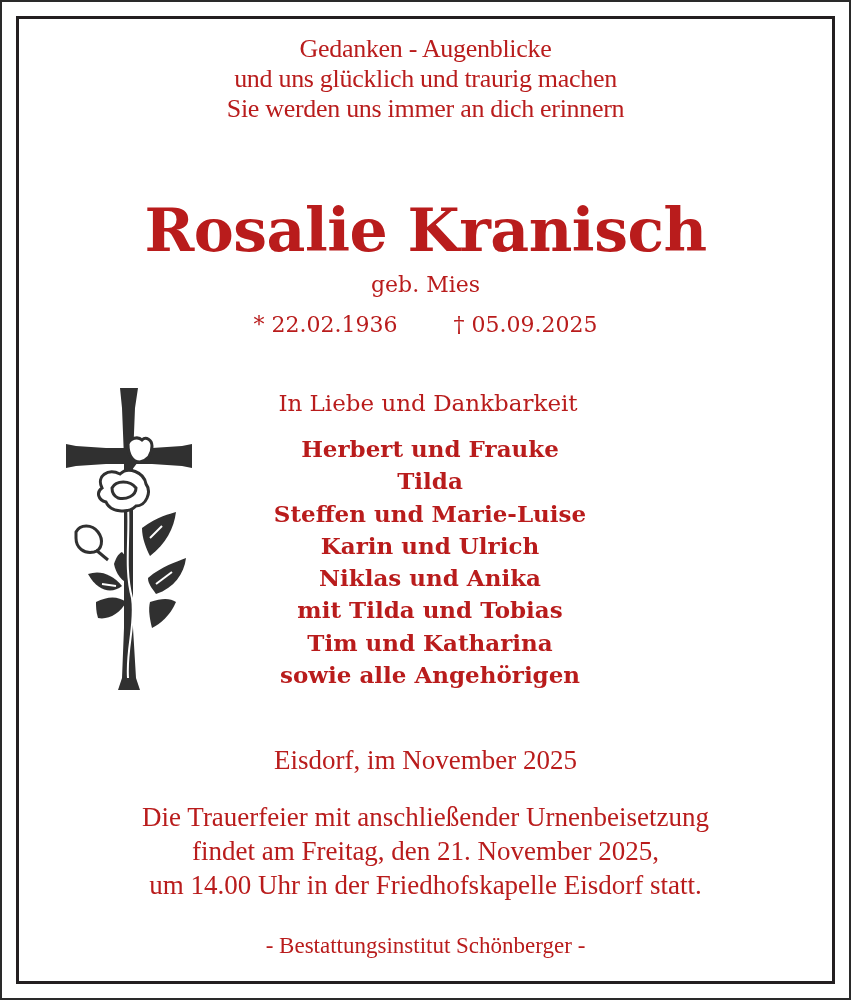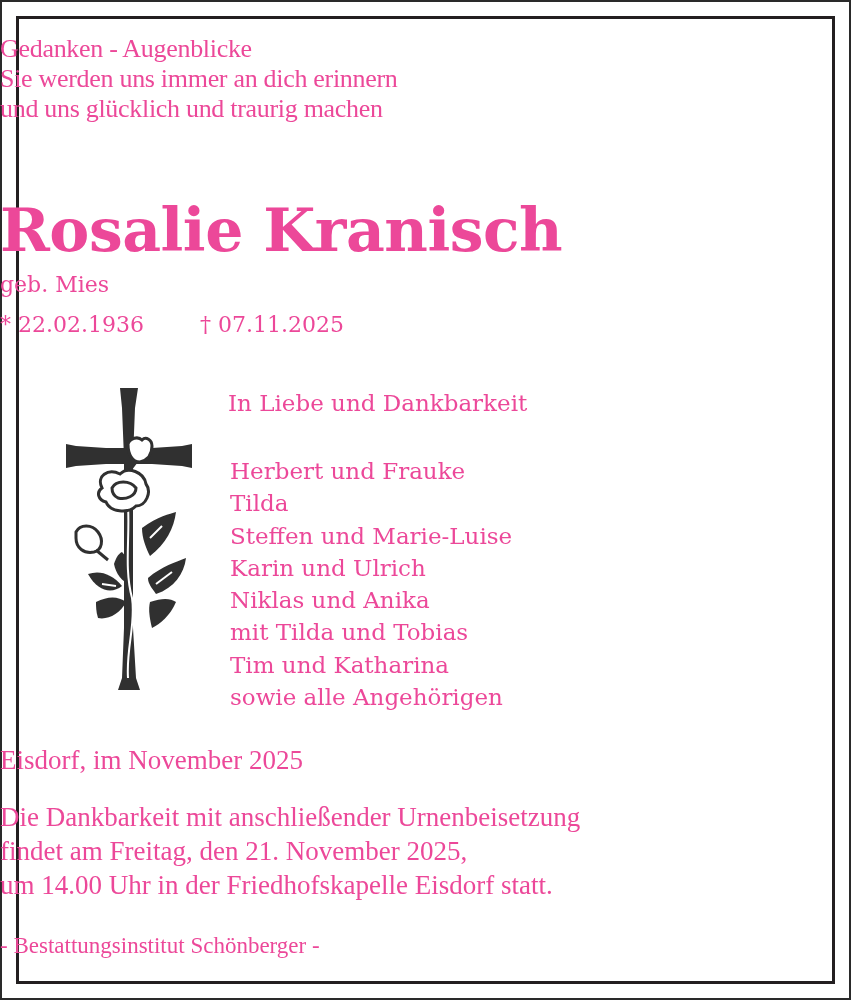--- a/index.html
+++ b/index.html
@@ -25,22 +25,22 @@
     position: absolute;
     left: 16px; top: 16px;
     width: 819px; height: 968px;
     box-sizing: border-box;
     border: 3px solid #231f20;
   }
   .text {
     position: absolute;
     left: 0;
     width: 851px;
-    text-align: left;
-    color: #ec4899;
+    text-align: center;
+    color: #b91c1c;
     white-space: nowrap;
   }
   .serif {
     font-family: "DejaVu Serif", "Liberation Serif", serif;
   }
   .condensed {
     font-family: "Liberation Serif", "DejaVu Serif", serif;
   }
   .verse {
     top: 34px;
@@ -73,22 +73,21 @@
     line-height: 38px;
     left: 228px;
     width: 400px;
   }
   .family {
     top: 433px;
     left: 230px;
     width: 400px;
     font-size: 23px;
     line-height: 32.3px;
-    font-weight: normal;
-    margin-top: 22px;
+    font-weight: bold;
   }
   .place {
     top: 728px;
     font-size: 27px;
     line-height: 40px;
     margin-top: 12px;
   }
   .ceremony {
     top: 800px;
     font-size: 27px;
@@ -108,30 +107,30 @@
   }
 </style>
 </head>
 <body>
 
 <div class="outer-frame"></div>
 <div class="inner-frame"></div>
 
 <div class="text condensed verse">
   <div>Gedanken - Augenblicke</div>
+  <div>und uns glücklich und traurig machen</div>
   <div>Sie werden uns immer an dich erinnern</div>
-  <div>und uns glücklich und traurig machen</div>
 </div>
 
 <div class="text serif name">Rosalie Kranisch</div>
 
 <div class="text serif maiden">geb. Mies</div>
 
 <div class="text serif dates">
-  <span>* 22.02.1936</span><span class="gap"></span><span>† 07.11.2025</span>
+  <span>* 22.02.1936</span><span class="gap"></span><span>† 05.09.2025</span>
 </div>
 
 <svg class="cross-art" viewBox="0 0 126 302" xmlns="http://www.w3.org/2000/svg">
   <g fill="#303030">
 
     <path d="M54 0 L72 0 L69 20 L67 70 L67 240 L70 290 L74 302 L52 302 L56 290 L58 240 L58 70 L56 20 Z"></path>
 
     <path d="M0 56 L10 58 L40 60 L86 60 L116 58 L126 56 L126 80 L116 78 L86 76 L40 76 L10 78 L0 80 Z"></path>
 
     <path d="M76 140 C92 128 104 126 110 124 C108 140 100 156 84 168 C80 160 76 150 76 140 Z"></path>
@@ -172,18 +171,18 @@
   <div>Karin und Ulrich</div>
   <div>Niklas und Anika</div>
   <div>mit Tilda und Tobias</div>
   <div>Tim und Katharina</div>
   <div>sowie alle Angehörigen</div>
 </div>
 
 <div class="text condensed place">Eisdorf, im November 2025</div>
 
 <div class="text condensed ceremony">
-  <div>Die Dankbarkeit mit anschließender Urnenbeisetzung</div>
+  <div>Die Trauerfeier mit anschließender Urnenbeisetzung</div>
   <div>findet am Freitag, den 21. November 2025,</div>
   <div>um 14.00 Uhr in der Friedhofskapelle Eisdorf statt.</div>
 </div>
 
 <div class="text condensed undertaker">- Bestattungsinstitut Schönberger -</div>
 
 </body></html>

